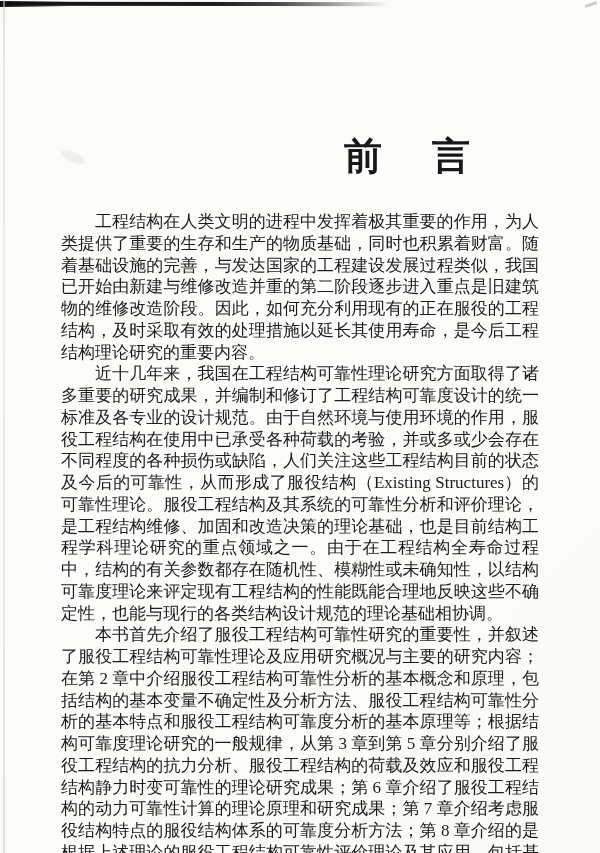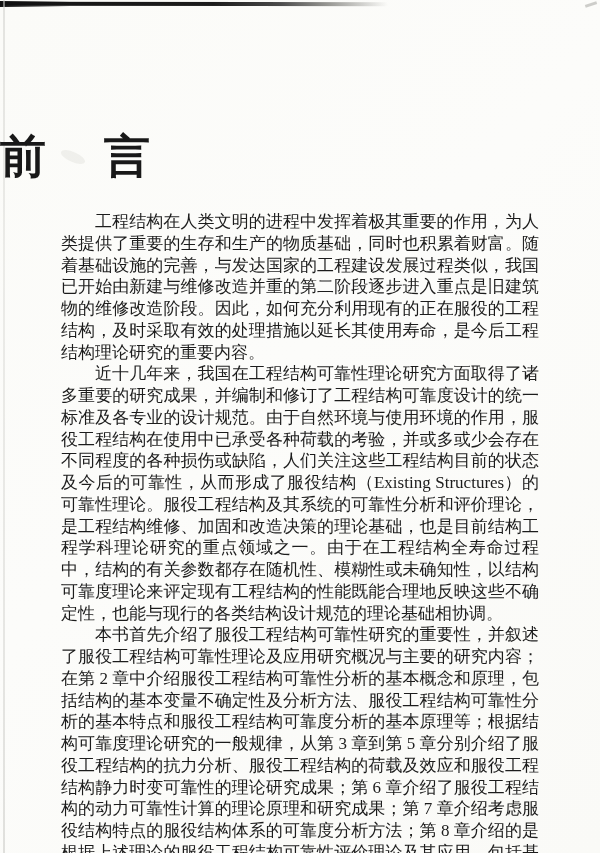--- a/index.html
+++ b/index.html
@@ -68,22 +68,22 @@
     border-radius: 50%;
     transform: rotate(24deg);
     opacity: 0.6;
   }
   
   .title {
     position: absolute;
     top: 134px;
     left: 0;
     width: 476px;
-    text-align: left;
-    font-size: 46px;
+    text-align: right;
+    font-size: 38px;
     line-height: 44px;
     font-weight: 700;
     letter-spacing: 6px;
     color: #181818;
     font-family: "Liberation Sans", "DejaVu Sans", sans-serif;
   }
   
   .body-text {
     position: absolute;
     top: 211px;

